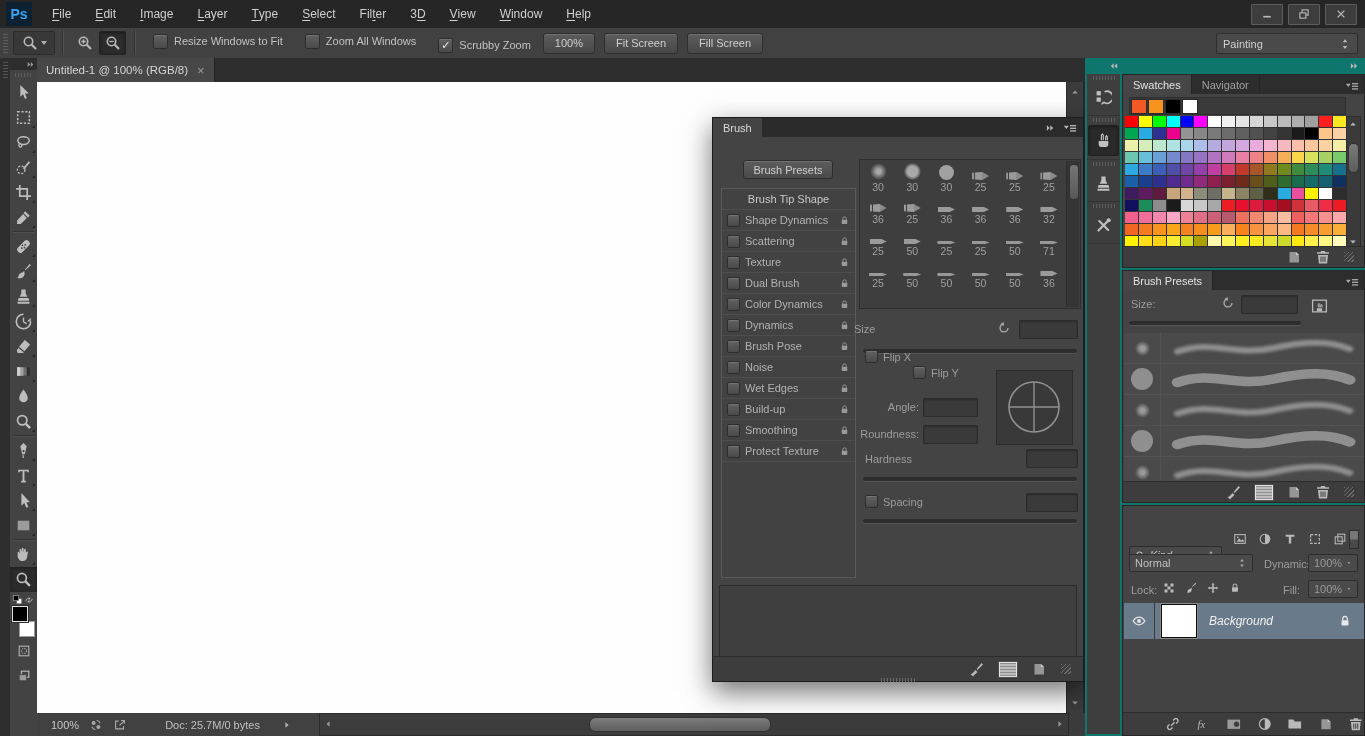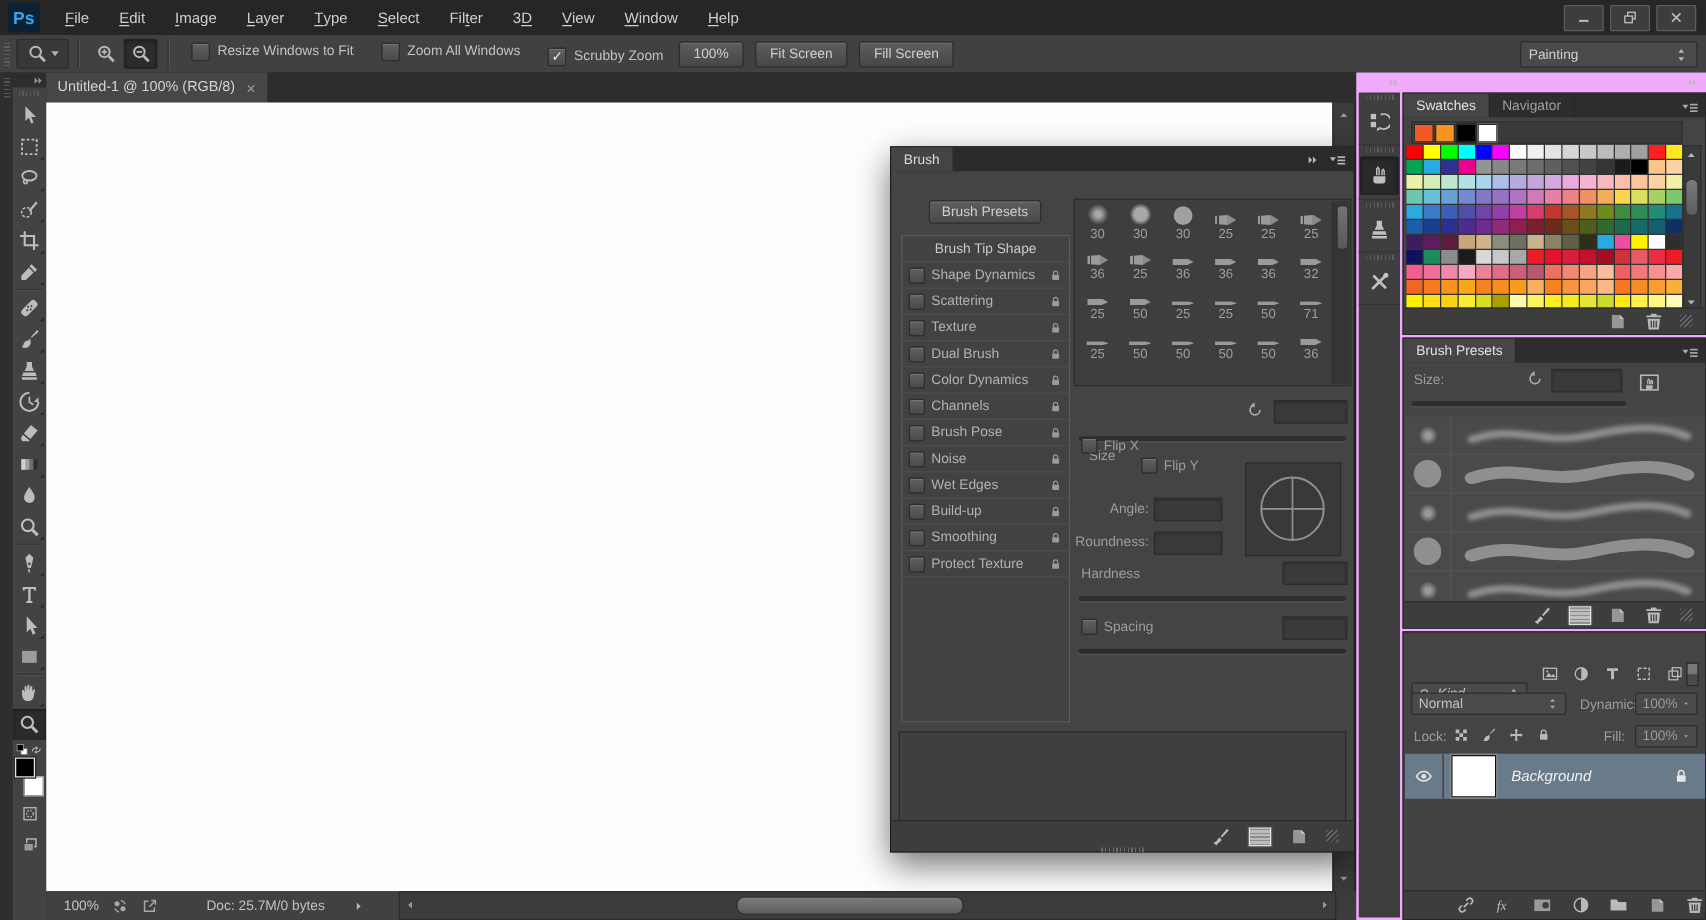--- a/index.html
+++ b/index.html
@@ -133,21 +133,21 @@
   .bp-footer{position:absolute;left:0;bottom:0;width:100%;height:25px;background:#3d3d3d;border-top:1px solid #2c2c2c;
              display:flex;align-items:center;justify-content:flex-end;gap:14px;padding-right:12px;box-sizing:border-box;}
   .tex-icon{width:16px;height:13px;background:repeating-linear-gradient(0deg,#8e8e8e 0 1px,#bdbdbd 1px 3px);
             border:1px solid #e3e3e3;box-shadow:0 0 0 1px #4e4e4e;display:inline-block;}
   .corner-grip{width:10px;height:10px;background:
      repeating-linear-gradient(135deg,#6a6a6a 0 1px,transparent 1px 3px);}
   .bp-bottomgrip{position:absolute;left:50%;bottom:-1px;transform:translateX(-50%);width:34px;height:4px;
      background:repeating-linear-gradient(90deg,#6a6a6a 0 1px,transparent 1px 3px);}
 
   
-  .dock{position:absolute;left:1085px;top:58px;width:280px;height:678px;background:#f0abfc;}
+  .dock{position:absolute;left:1085px;top:58px;width:280px;height:678px;background:#0f766e;}
   .dock-header{height:16px;display:flex;align-items:center;justify-content:space-between;padding:0 6px 0 24px;color:#9a9a9a;}
   .dock-strip{position:absolute;left:2px;top:16px;width:33px;height:660px;background:#3e3e3e;}
   .strip-block{margin-top:2px;border-bottom:1px solid #343434;padding-bottom:3px;}
   .strip-grip{width:22px;height:4px;margin:2px auto 3px auto;
       background:repeating-linear-gradient(90deg,#5e5e5e 0 1px,transparent 1px 3px);}
   .strip-btn{width:29px;height:29px;margin:0 auto;display:flex;align-items:center;justify-content:center;
              color:#c0c0c0;border-radius:2px;}
   .strip-btn.selected{background:#2a2a2a;box-shadow:inset 0 1px 3px #1a1a1a;border:1px solid #222;}
   .dpanel{position:absolute;left:37px;width:243px;background:#444;border:1px solid #262626;box-sizing:border-box;}
   .dtabs{display:flex;height:19px;background:#2d2d2d;align-items:stretch;position:relative;}
@@ -562,21 +562,21 @@
         <div class="bsec-row">
           <span class="cbbox small"></span>
           <span>Color Dynamics</span>
           <span class="lockic i11"><svg viewBox="0 0 16 16" fill="currentColor" xmlns="http://www.w3.org/2000/svg">
               <rect x="4" y="7" width="8" height="6" rx="1"></rect>
               <path d="M5.5 7V5.2a2.5 2.5 0 0 1 5 0V7" fill="none" stroke="currentColor" stroke-width="1.4"></path>
             </svg></span>
         </div>
         <div class="bsec-row">
           <span class="cbbox small"></span>
-          <span>Channels</span>
+          <span>Dynamics</span>
           <span class="lockic i11"><svg viewBox="0 0 16 16" fill="currentColor" xmlns="http://www.w3.org/2000/svg">
               <rect x="4" y="7" width="8" height="6" rx="1"></rect>
               <path d="M5.5 7V5.2a2.5 2.5 0 0 1 5 0V7" fill="none" stroke="currentColor" stroke-width="1.4"></path>
             </svg></span>
         </div>
         <div class="bsec-row">
           <span class="cbbox small"></span>
           <span>Brush Pose</span>
           <span class="lockic i11"><svg viewBox="0 0 16 16" fill="currentColor" xmlns="http://www.w3.org/2000/svg">
               <rect x="4" y="7" width="8" height="6" rx="1"></rect>
@@ -738,21 +738,21 @@
             <span class="bnum"></span>
           </div>
           <div class="bgcell">
             <span class="bnum"></span>
           </div>
         </div>
       <div class="bp-grid-scroll">
           <div class="bp-grid-thumb"></div>
         </div>
     </div>
-    <span class="bp-label" style="left:158px;top:186px;margin-top:36px;">Size</span>
+    <span class="bp-label" style="left:141px;top:186px;">Size</span>
     <span class="i14 icon" style="position:absolute;left:284px;top:184px;color:#a8a8a8;"><svg viewBox="0 0 16 16" fill="currentColor" xmlns="http://www.w3.org/2000/svg">
           <path d="M12.5 8A4.5 4.5 0 1 1 7.6 3.5" fill="none" stroke="currentColor" stroke-width="1.6"></path>
           <path d="M7.6 0.8v5l-3.8-2z"></path>
         </svg></span>
     <div class="bp-input" style="left:306px;top:183px;width:57px;"></div>
     <div class="bp-slider" style="left:150px;top:212px;width:214px;"></div>
     <label class="bp-cb" style="left:152px;top:213px;">
         <span class="cbbox small"></span>
         <span>Flip X</span>
       </label>

